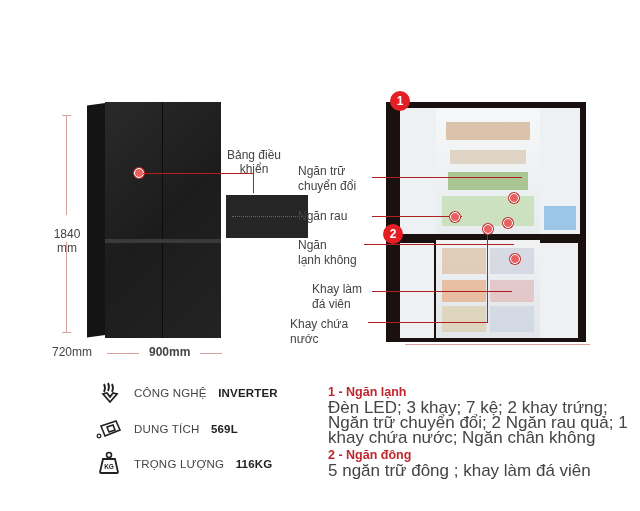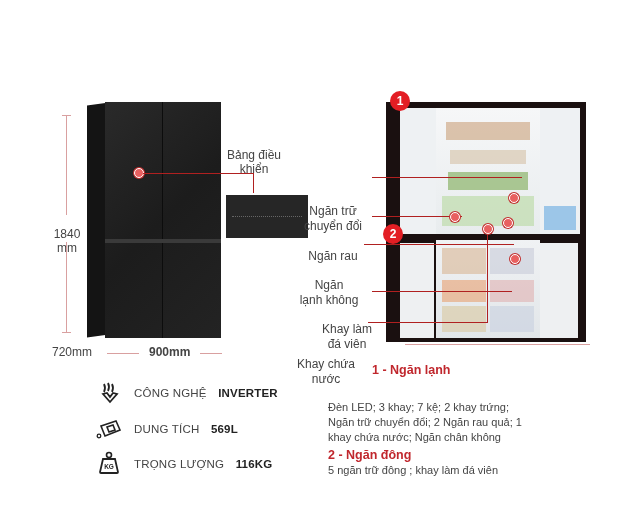--- a/index.html
+++ b/index.html
@@ -1,28 +1,28 @@
 <!DOCTYPE html>
 <html><head>
 <meta charset="utf-8">
 <style>
   html,body{margin:0;padding:0;background:#fff;}
   body{width:640px;height:511px;position:relative;overflow:hidden;font-family:"Liberation Sans",sans-serif;color:#333;}
   .abs{position:absolute;}
   .dimline{position:absolute;background:#d9a0a0;}
   .txt{position:absolute;font-size:12px;color:#444;line-height:14px;}
-  .callout{position:absolute;font-size:12px;color:#444;line-height:15px;text-align:center;margin-top:40px;}
+  .callout{position:absolute;font-size:12px;color:#444;line-height:15px;text-align:left;}
   .redline{position:absolute;height:1px;background:#b02020;}
   .redvline{position:absolute;width:1px;background:#b02020;}
   .dot{position:absolute;width:8px;height:8px;border-radius:50%;background:#e86060;border:1px solid #fff;box-shadow:0 0 0 1px #c03030;}
   .badge{position:absolute;width:20px;height:20px;border-radius:50%;background:#e31e24;color:#fff;font-weight:bold;font-size:12px;text-align:center;line-height:20px;}
   .spec{position:absolute;font-size:11.5px;color:#444;letter-spacing:0.2px;}
   .spec b{color:#222;margin-left:8px;}
   .desc-title{position:absolute;font-size:12.5px;color:#c0272d;font-weight:bold;}
-  .desc-body{position:absolute;font-size:11px;color:#444;line-height:15px;}
+  .desc-body{position:absolute;font-size:17px;color:#444;line-height:15px;}
 </style>
 </head>
 <body>
 
 <div>
 
   <div class="dimline" style="left:66px;top:115px;width:1px;height:100px;"></div>
   <div class="dimline" style="left:62px;top:115px;width:9px;height:1px;"></div>
   <div class="txt" style="left:52px;top:227px;text-align:center;width:30px;">
     <div>1840</div>
@@ -139,21 +139,21 @@
     <svg width="22" height="24" viewBox="0 0 22 24">
         <circle cx="11" cy="4" r="2.5" fill="none" stroke="#222" stroke-width="1.6"></circle>
         <path d="M5 8 H17 L20 21 Q20 22 19 22 H3 Q2 22 2 21 Z" fill="none" stroke="#222" stroke-width="1.8"></path>
         <text x="11" y="18" font-size="6.5" font-family="Liberation Sans, sans-serif" font-weight="bold" text-anchor="middle" fill="#222">KG</text>
       </svg>
   </div>
   <div class="spec" style="left:134px;top:458px;"><span>TRỌNG LƯỢNG </span><b>116KG</b></div>
 </div>
 
 <div>
-  <div class="desc-title" style="left:328px;top:363px;margin-left:44px;">1 - Ngăn lạnh</div>
+  <div class="desc-title" style="left:328px;top:385px;">1 - Ngăn lạnh</div>
   <div class="desc-body" style="left:328px;top:400px;">
     <div>Đèn LED; 3 khay; 7 kệ; 2 khay trứng;</div>
     <div>Ngăn trữ chuyển đổi; 2 Ngăn rau quả; 1</div>
     <div>khay chứa nước; Ngăn chân không</div>
   </div>
   <div class="desc-title" style="left:328px;top:448px;">2 - Ngăn đông</div>
   <div class="desc-body" style="left:328px;top:463px;">
     <div>5 ngăn trữ đông ; khay làm đá viên</div>
   </div>
 </div>

